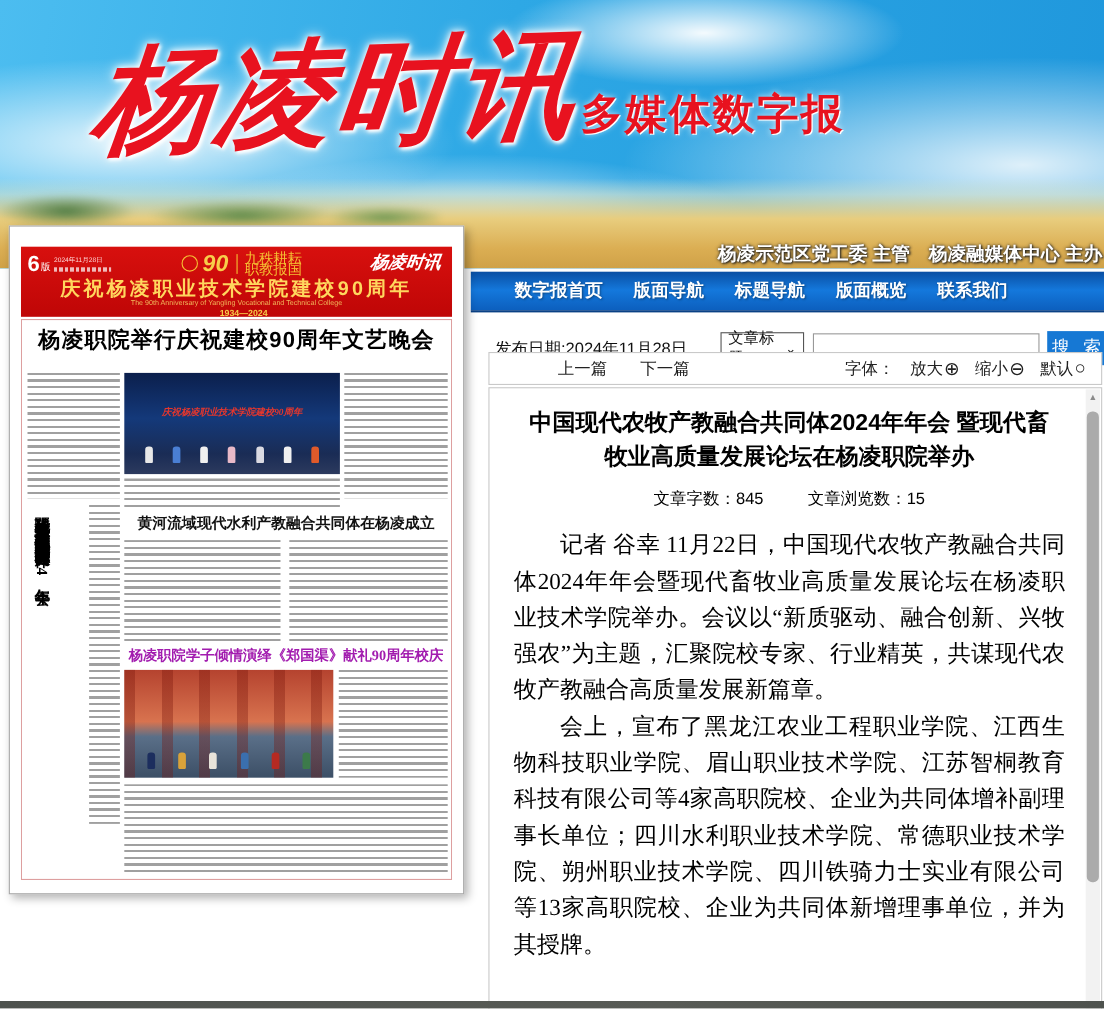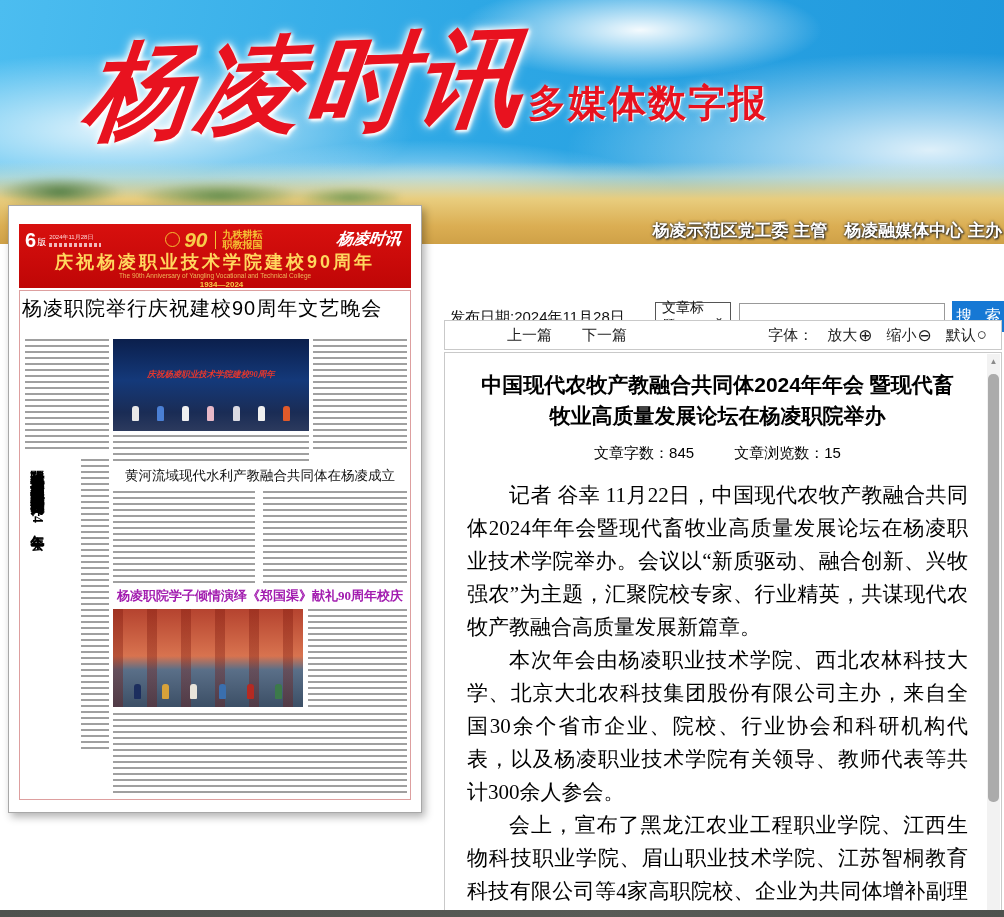--- a/index.html
+++ b/index.html
@@ -80,45 +80,45 @@
     color:#f5c033; position:relative; }
   .np-band-row1 { display:flex; align-items:center; height:28px; padding:3px 6px 0 6px; }
   .badge-num { color:#fff; font-size:20px; font-weight:bold; line-height:20px; }
   .badge-suf { color:#fff; font-size:9px; margin:6px 3px 0 1px; }
   .np-date { font-size:6px; color:#ffd9d9; line-height:7px; margin-top:2px; }
   .np-date .sub { display:block; width:52px; height:4px; margin-top:2px;
     background:repeating-linear-gradient(90deg,#f0b9b9 0 3px, transparent 3px 5px); }
   .np-seal { width:15px; height:15px; border:1.5px solid #f5c033; border-radius:50%; margin-left:64px; }
   .np-90 { font-size:21px; font-weight:bold; font-style:italic; margin-left:4px; color:#f7cd4a; }
   .np-sep { width:1px; height:18px; background:#f5c033; margin:0 6px 0 8px; }
-  .np-slogan { font-size:10px; font-weight:bold; line-height:10px; font-family:"Liberation Serif", serif;text-align:right; }
+  .np-slogan { font-size:13px; font-weight:normal; line-height:10px; font-family:"Liberation Serif", serif;text-align:right; }
   .np-mast { margin-left:auto; margin-right:4px; color:#fff; font-size:16px; font-weight:bold;
     font-style:italic; font-family:"Liberation Serif", serif; transform:skewX(-8deg); }
   .np-title { text-align:center; font-size:18px; font-weight:bold; letter-spacing:3px;
     color:#ffd75e; line-height:20px; }
   .np-sub { text-align:center; font-size:6.5px; color:#f0b65a; line-height:8px; }
   .np-years { text-align:center; font-size:8px; color:#f7cd4a; font-weight:bold; line-height:9px;margin-left:13px; }
   .np-content { position:relative; margin-top:2px; width:392px; height:510px;
     border:1px solid #dd9f9f; background:#fff; }
-  .np-h1 { position:absolute; left:2px; top:4px; width:386px; text-align:left; font-size:20px;
-    font-weight:400; color:#000; letter-spacing:1px; white-space:nowrap; }
+  .np-h1 { position:absolute; left:2px; top:4px; width:386px; text-align:center; font-size:20px;
+    font-weight:700; color:#000; letter-spacing:1px; white-space:nowrap; }
   .tl { background:repeating-linear-gradient(180deg, #8f8f8f 0 2px, transparent 2px 6px); opacity:.85; }
   .c1 { position:absolute; left:5px; top:48px; width:84px; height:114px; }
   .c3 { position:absolute; left:293px; top:48px; width:94px; height:114px; }
   .photo1 { position:absolute; left:93px; top:48px; width:196px; height:92px; overflow:hidden;
     background:linear-gradient(180deg,#0b1f4c 0%, #14397a 45%, #1a2c55 80%, #2c3a5e 100%); }
   .photo1 .cap { position:absolute; left:0; top:30px; width:100%; text-align:center; color:#e4372e;
     font-size:8.5px; font-weight:bold; font-style:italic; white-space:nowrap;
     font-family:"Liberation Serif", serif; }
   .ppl { position:absolute; bottom:10px; left:10px; right:10px; display:flex;
     justify-content:space-around; }
   .ppl i { width:7px; height:15px; border-radius:3px 3px 1px 1px; display:block; }
   .underphoto { position:absolute; left:93px; top:144px; width:196px; height:28px; }
   .np-h2 { position:absolute; left:93px; top:176px; width:294px; text-align:center; font-size:13.5px;
-    font-weight:400; color:#111; white-space:nowrap; font-family:"Liberation Serif", serif; }
+    font-weight:700; color:#111; white-space:nowrap; font-family:"Liberation Serif", serif; }
   .twocol-a { position:absolute; left:93px; top:200px; width:142px; height:94px; }
   .twocol-b { position:absolute; left:243px; top:200px; width:144px; height:94px; }
   .vhead { position:absolute; left:5px; top:168px; height:294px; writing-mode:vertical-rl;
     font-size:14px; font-weight:bold; color:#000; line-height:25px; letter-spacing:1px;
     font-family:"Liberation Serif", serif; }
   .vcol { position:absolute; left:61px; top:168px; width:28px; height:290px; }
   .np-h3 { position:absolute; left:93px; top:296px; width:294px; text-align:center; font-size:13px;
     font-weight:900; color:#a21caf; white-space:nowrap; font-family:"Liberation Serif", serif; }
   .photo2 { position:absolute; left:93px; top:318px; width:190px; height:98px; overflow:hidden;
     background:
@@ -144,20 +144,27 @@
 <div class="page">
 
   <div class="banner">
     <div class="wheat"></div>
     <div class="trees"></div>
     <div class="site-logo">杨凌时讯</div>
     <div class="site-sub">多媒体数字报</div>
     <div class="sponsor">杨凌示范区党工委 主管　杨凌融媒体中心 主办</div>
   </div>
 
+  <div class="navbar">
+    <span>数字报首页</span>
+    <span>版面导航</span>
+    <span>标题导航</span>
+    <span>版面概览</span>
+    <span>联系我们</span>
+  </div>
 
   <div class="search-row">
     <span class="date-label">发布日期:2024年11月28日</span>
     <div class="cat-select">
       <span>文章标题</span>
       <span class="chev">⌄</span>
     </div>
     <input class="search-input" type="text" value="" style="">
     <button class="search-btn">搜 索</button>
   </div>
@@ -184,21 +191,20 @@
 
   <div class="article-box">
     <div class="article-inner">
       <div class="article-title">中国现代农牧产教融合共同体2024年年会 暨现代畜牧业高质量发展论坛在杨凌职院举办</div>
       <div class="article-meta">
         <span>文章字数：</span><span>845</span><span class="gap"></span>
         <span>文章浏览数：</span><span>15</span>
       </div>
       <div class="article-body">
         <p>记者 谷幸 11月22日，中国现代农牧产教融合共同体2024年年会暨现代畜牧业高质量发展论坛在杨凌职业技术学院举办。会议以“新质驱动、融合创新、兴牧强农”为主题，汇聚院校专家、行业精英，共谋现代农牧产教融合高质量发展新篇章。</p>
-        <p>本次年会由杨凌职业技术学院、西北农林科技大学、北京大北农科技集团股份有限公司主办，来自全国30余个省市企业、院校、行业协会和科研机构代表，以及杨凌职业技术学院有关领导、教师代表等共计300余人参会。</p>
         <p>会上，宣布了黑龙江农业工程职业学院、江西生物科技职业学院、眉山职业技术学院、江苏智桐教育科技有限公司等4家高职院校、企业为共同体增补副理事长单位；四川水利职业技术学院、常德职业技术学院、朔州职业技术学院、四川铁骑力士实业有限公司等13家高职院校、企业为共同体新增理事单位，并为其授牌。</p>
 
       </div>
     </div>
     <div class="vscroll">
       <div class="up">▲</div>
       <div class="thumb"></div>
     </div>
   </div>
 

